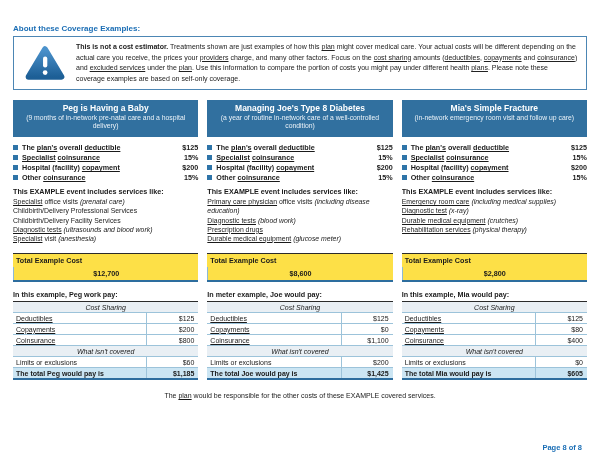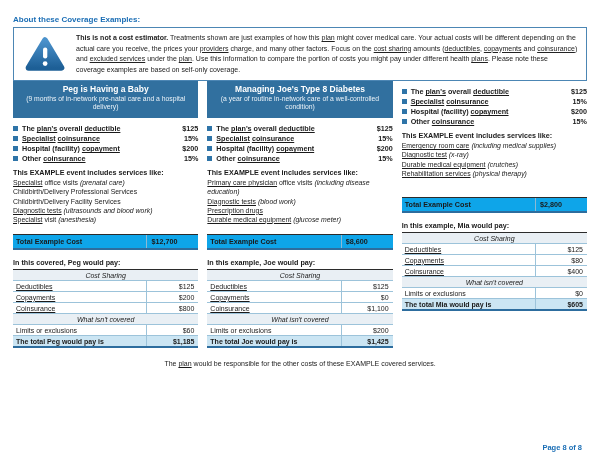--- a/index.html
+++ b/index.html
@@ -2,58 +2,58 @@
 <html><head>
 <meta charset="utf-8">
 <style>
   * { margin:0; padding:0; box-sizing:border-box; }
   html,body { background:#fff; }
   .page {
     position:relative; width:600px; height:463px; margin:0 auto;
     background:#fff; font-family:"Liberation Sans", sans-serif; color:#1a1a1a;
     overflow:hidden;
   }
-  .content { padding:15px 13px 0 13px; }
+  .content { padding:24px 13px 0 13px; }
   .u { text-decoration:underline; }
   .b { font-weight:bold; }
   .i { font-style:italic; }
 
   .page-heading { color:#1B6EB5; font-weight:bold; font-size:8px; margin-bottom:3px; }
 
   .info-box {
     border:1px solid #4C86B4; display:flex; align-items:center; gap:10px;
     padding:5px 8px 5px 10px; min-height:54px; background:#fff;
   }
   .warn-icon { flex:0 0 42px; height:40px; }
   .info-text { font-size:7px; line-height:1.5; color:#222; }
 
-  .columns { display:grid; grid-template-columns:1fr 1fr 1fr; column-gap:9px; }
+  .columns { display:grid; grid-template-columns:1fr 1fr 1fr; column-gap:9px; margin-top:10px; }
 
   .col-header {
     background:#31709F; color:#fff; text-align:center; padding:3px 8px 4px 8px; min-height:37px;
   }
   .col-title { font-size:8.5px; font-weight:bold; line-height:1.25; }
   .col-subtitle { font-size:6.8px; line-height:1.3; color:#EAF2F8; }
 
   .features { margin:6px 0 4px 0; }
   .feature-row { display:flex; align-items:flex-start; font-size:7.2px; font-weight:bold; line-height:1.4; }
   .bullet { flex:0 0 5px; width:5px; height:5px; background:#2E74A8; margin-right:4px; position:relative; top:-1px; align-self:center; }
   .feature-text { flex:1 1 auto; }
   .feature-value { flex:0 0 auto; text-align:right; }
 
   .services { height:66px; margin-top:4px; overflow:hidden; }
   .services-heading { font-size:7.2px; font-weight:bold; margin-bottom:1px; }
   .service-line { font-size:6.9px; line-height:1.32; }
 
   .total-row {
-    display:flex; background:#0ea5e9; font-weight:bold; font-size:7.2px;
-    border-top:1.5px solid #2b2b2b; border-bottom:2px solid #2D6D9E;
+    display:flex; background:#fde047; font-weight:bold; font-size:7.2px;
+    border-top:1.5px solid #2b2b2b; border-bottom:2px solid #2D6D9E;flex-direction:column;
   }
   .total-row .row-label { flex:1 1 auto; padding:2px 3px; }
-  .total-row .amt { flex:0 0 28%; text-align:left; padding:2px 4px; border-left:1px solid #8DB9D4; }
+  .total-row .amt { flex:0 0 28%; text-align:center; padding:2px 4px; border-left:1px solid #8DB9D4; }
 
   .pay-heading { font-size:7.2px; font-weight:bold; margin:8px 0 2px 0; }
 
   .pay-table { border-top:1.5px solid #2b2b2b; font-size:7px; }
   .section-row {
     background:#E9EFF4; font-style:italic; text-align:center; padding:1.5px 2px;
     border-bottom:1px solid #9CC3DA;
   }
   .data-row { display:flex; border-bottom:1px solid #9CC3DA; background:#fff; }
   .data-row .row-label { flex:1 1 auto; padding:1.5px 3px; }
@@ -120,21 +120,21 @@
           <div class="service-line"><span class="u">Specialist</span><span> office visits </span><span class="i">(prenatal care)</span></div>
           <div class="service-line"><span>Childbirth/Delivery Professional Services</span></div>
           <div class="service-line"><span>Childbirth/Delivery Facility Services</span></div>
           <div class="service-line"><span class="u">Diagnostic tests</span><span> </span><span class="i">(ultrasounds and blood work)</span></div>
           <div class="service-line"><span class="u">Specialist</span><span> visit </span><span class="i">(anesthesia)</span></div>
         </div>
         <div class="total-row">
           <span class="row-label">Total Example Cost</span>
           <span class="amt">$12,700</span>
         </div>
-        <div class="pay-heading">In this covered, Peg would pay:</div>
+        <div class="pay-heading">In this example, Peg work pay:</div>
         <div class="pay-table">
           <div class="section-row">Cost Sharing</div>
           <div class="data-row">
             <span class="row-label u">Deductibles</span>
             <span class="amt">$125</span>
           </div>
           <div class="data-row">
             <span class="row-label u">Copayments</span>
             <span class="amt">$200</span>
           </div>
@@ -186,21 +186,21 @@
           <div class="service-line"><span class="u">Primary care physician</span><span> office visits </span><span class="i">(including disease education)</span></div>
           <div class="service-line"><span class="u">Diagnostic tests</span><span> </span><span class="i">(blood work)</span></div>
           <div class="service-line"><span class="u">Prescription drugs</span></div>
           <div class="service-line"><span class="u">Durable medical equipment</span><span> </span><span class="i">(glucose meter)</span></div>
           <div class="service-line"></div>
         </div>
         <div class="total-row">
           <span class="row-label">Total Example Cost</span>
           <span class="amt">$8,600</span>
         </div>
-        <div class="pay-heading">In this example, Joe would pay:</div>
+        <div class="pay-heading">In meter example, Joe would pay:</div>
         <div class="pay-table">
           <div class="section-row">Cost Sharing</div>
           <div class="data-row">
             <span class="row-label u">Deductibles</span>
             <span class="amt">$125</span>
           </div>
           <div class="data-row">
             <span class="row-label u">Copayments</span>
             <span class="amt">$0</span>
           </div>
@@ -214,20 +214,24 @@
             <span class="amt">$200</span>
           </div>
           <div class="data-row grand-total">
             <span class="row-label">The total Joe would pay is</span>
             <span class="amt">$1,425</span>
           </div>
         </div>
       </div>
 
       <div class="col">
+        <div class="col-header">
+          <div class="col-title">Mia's Simple Fracture</div>
+          <div class="col-subtitle">(in-network emergency room visit and follow up care)</div>
+        </div>
         <div class="features">
           <div class="feature-row">
             <span class="bullet"></span>
             <span class="feature-text"><span>The </span><span class="u">plan's</span><span> overall </span><span class="u">deductible</span></span>
             <span class="feature-value">$125</span>
           </div>
           <div class="feature-row">
             <span class="bullet"></span>
             <span class="feature-text"><span class="u">Specialist</span><span> </span><span class="u">coinsurance</span></span>
             <span class="feature-value">15%</span>

